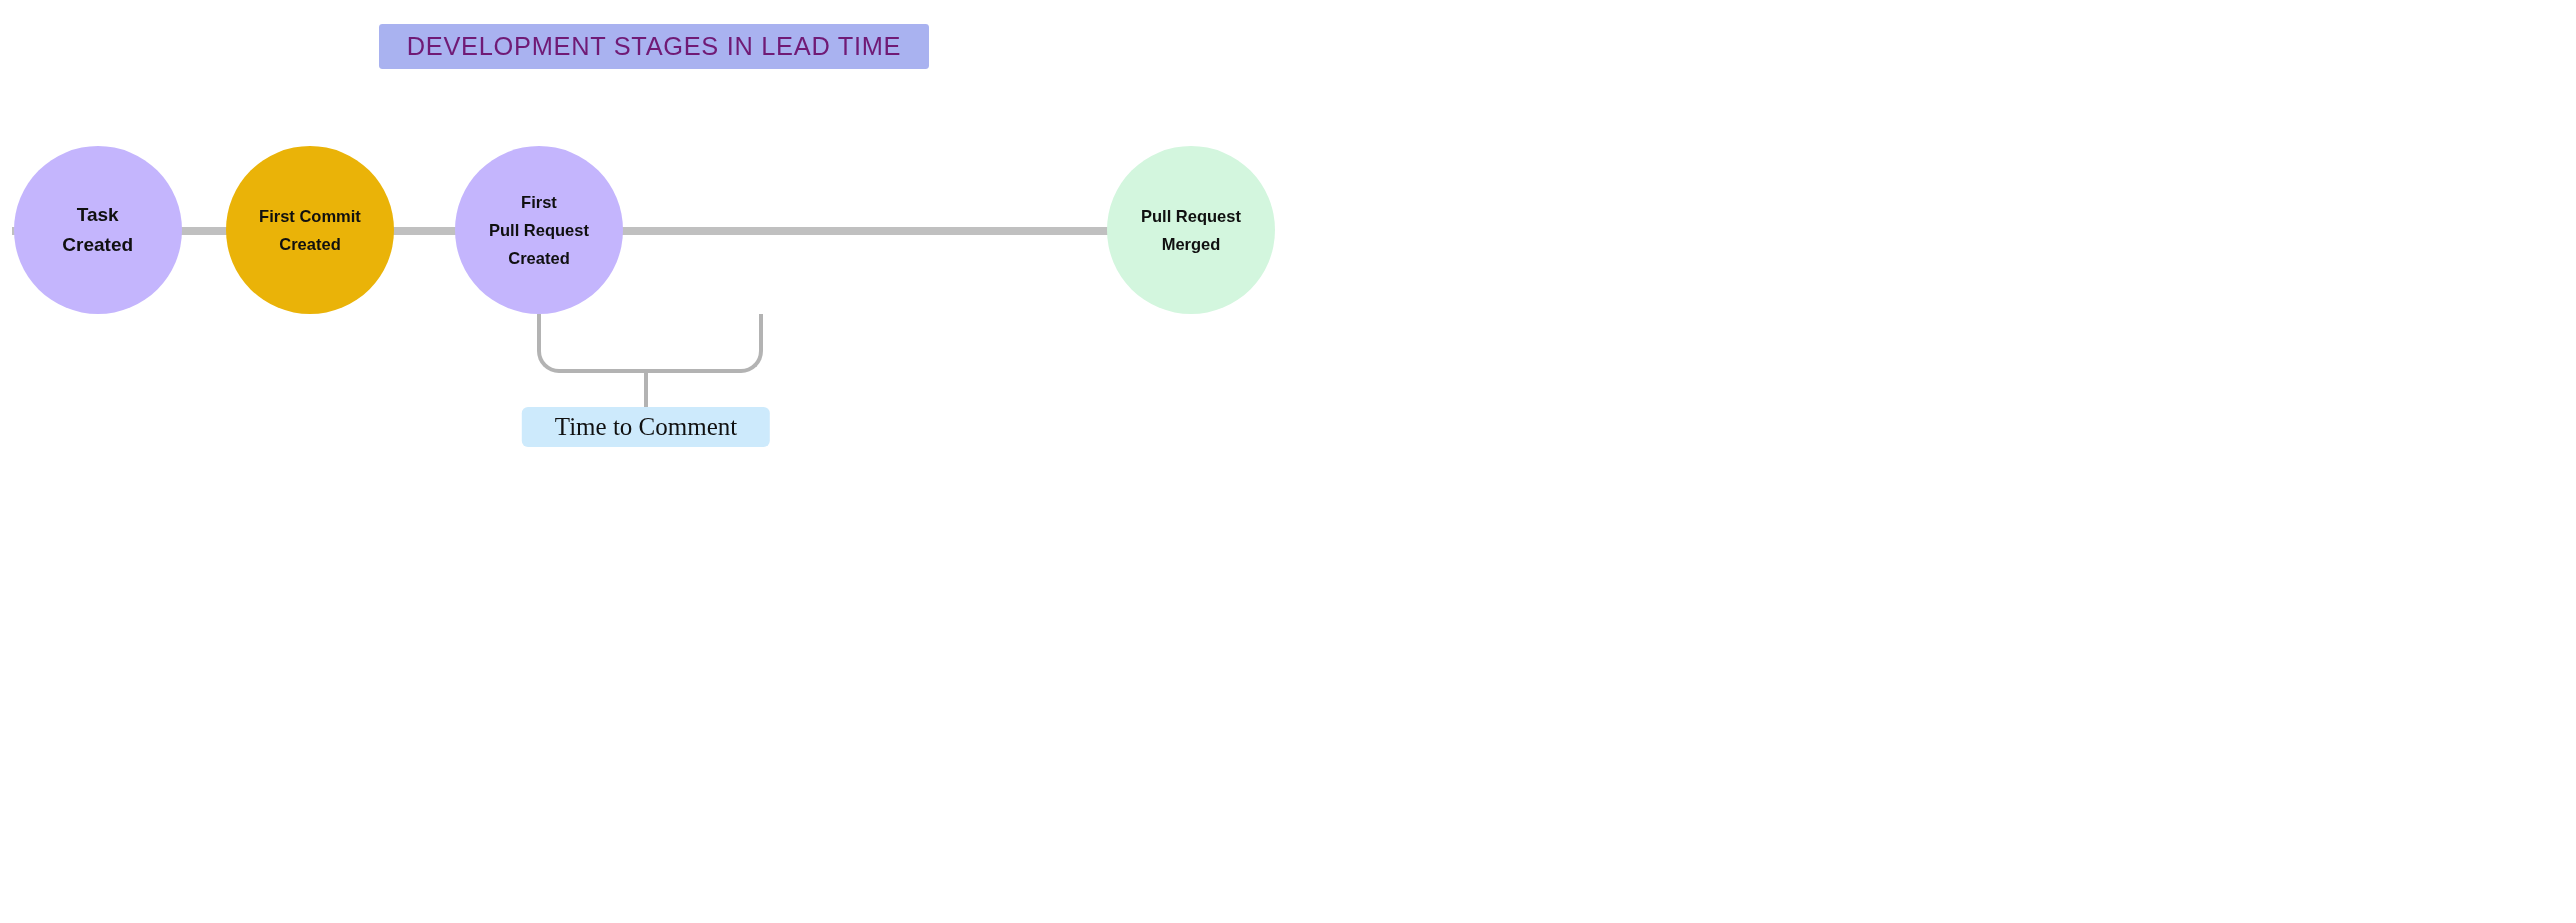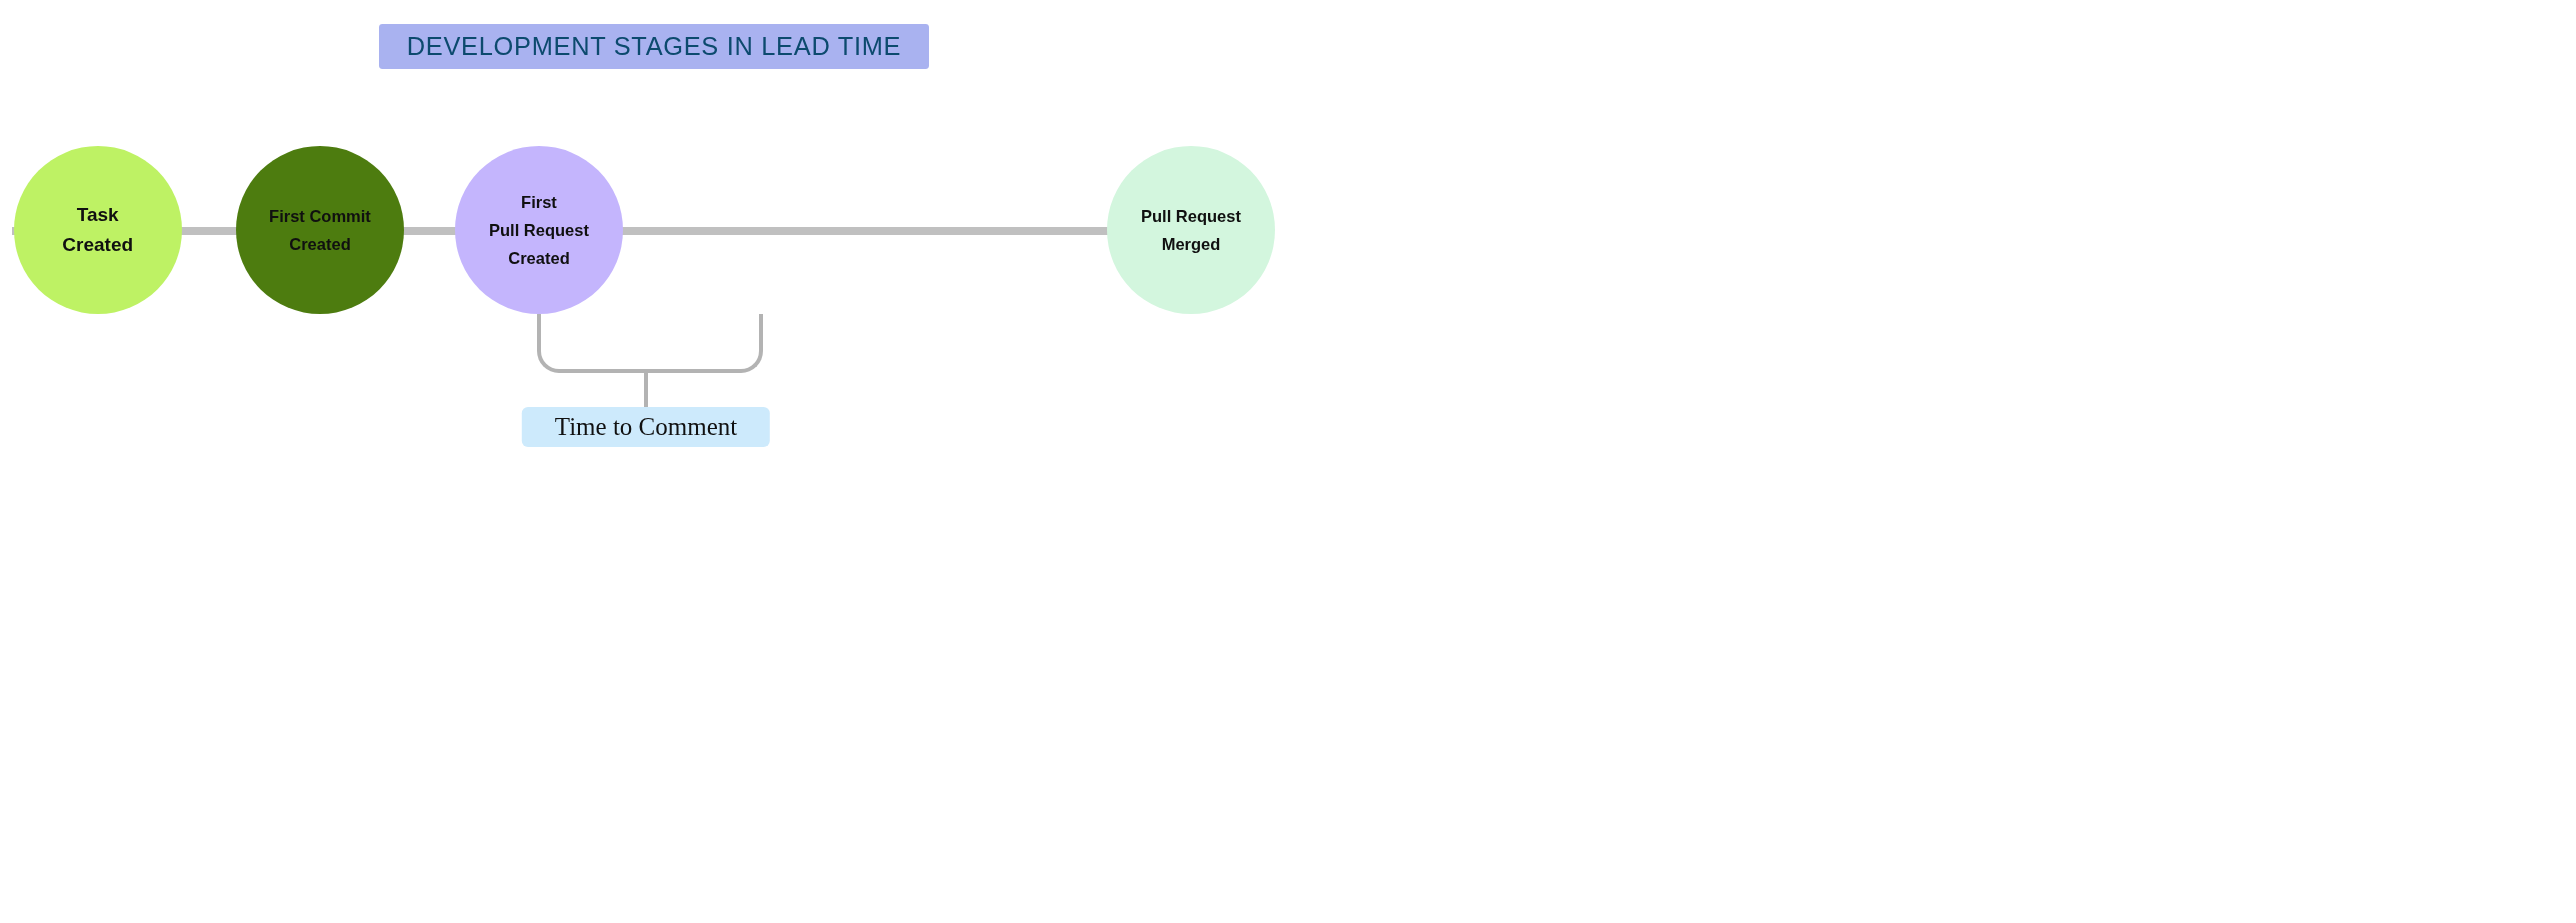--- a/index.html
+++ b/index.html
@@ -14,21 +14,21 @@
   .title-banner {
     position: absolute;
     left: 379px; top: 24px;
     width: 550px; height: 45px;
     background: #a9b2f0;
     border-radius: 3.4px;
     display: flex; align-items: center; justify-content: center;
     font-size: 25.4px;
     font-weight: 400;
     letter-spacing: 0.7px;
-    color: #0c4a6e;
+    color: #701a75;
     z-index: 3;
   }
   .connector-line {
     position: absolute;
     left: 11.7px; top: 227px;
     width: 1179px; height: 8.2px;
     background: #c0c0c0;
     z-index: 0;
   }
   .stage-circle {
@@ -38,22 +38,22 @@
     border-radius: 50%;
     display: flex; align-items: center; justify-content: center;
     text-align: center;
     font-weight: 700;
     font-size: 16.5px;
     line-height: 1.7;
     color: #101010;
     white-space: pre-line;
     z-index: 2;
   }
-  .c1 { left: 13.7px;    background: #bef264; font-size: 19px; line-height: 1.6; }
-  .c2 { left: 236px;   background: #4d7c0f; }
+  .c1 { left: 13.7px;    background: #c4b5fd; font-size: 19px; line-height: 1.6; }
+  .c2 { left: 226px;   background: #eab308; }
   .c3 { left: 455px;   background: #c4b5fd; }
   .c4 { left: 677px;   background: #cce9fc; }
   .c5 { left: 897px;  background: #cce9fc; }
   .c6 { left: 1107px;  background: #d3f6de; }
   .bracket {
     position: absolute;
     left: 537px; top: 314px;
     width: 226px; height: 59px;
     box-sizing: border-box;
     border-left: 4.1px solid #b3b3b3;

